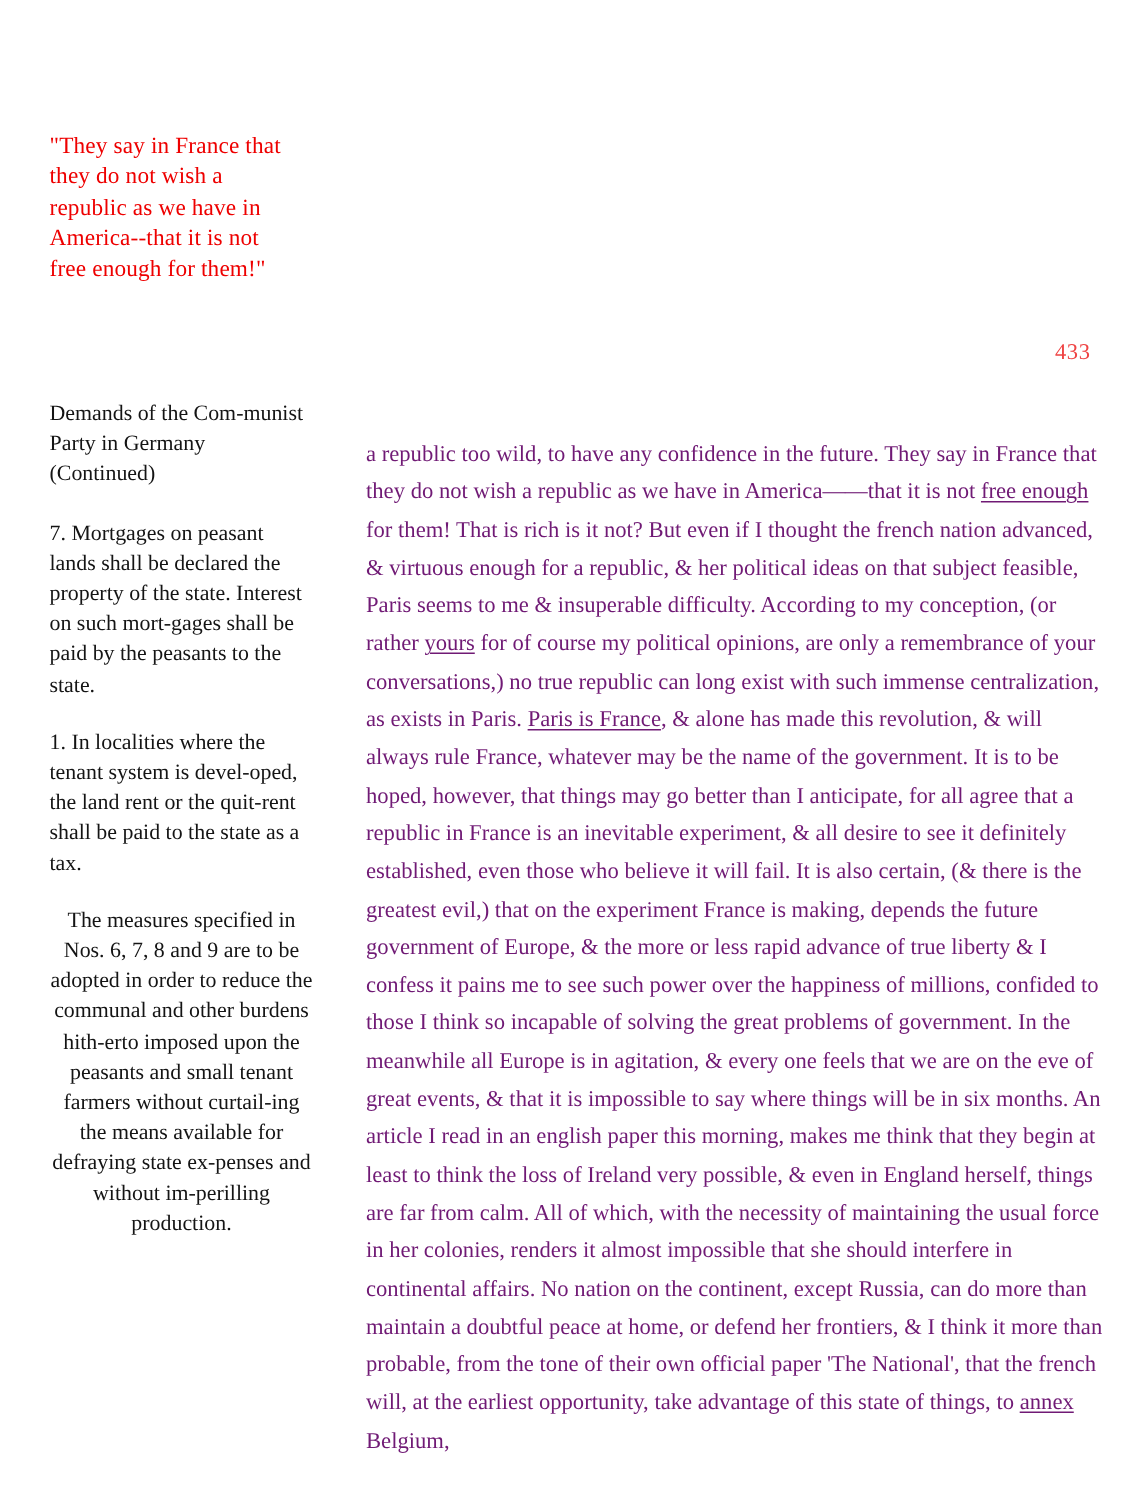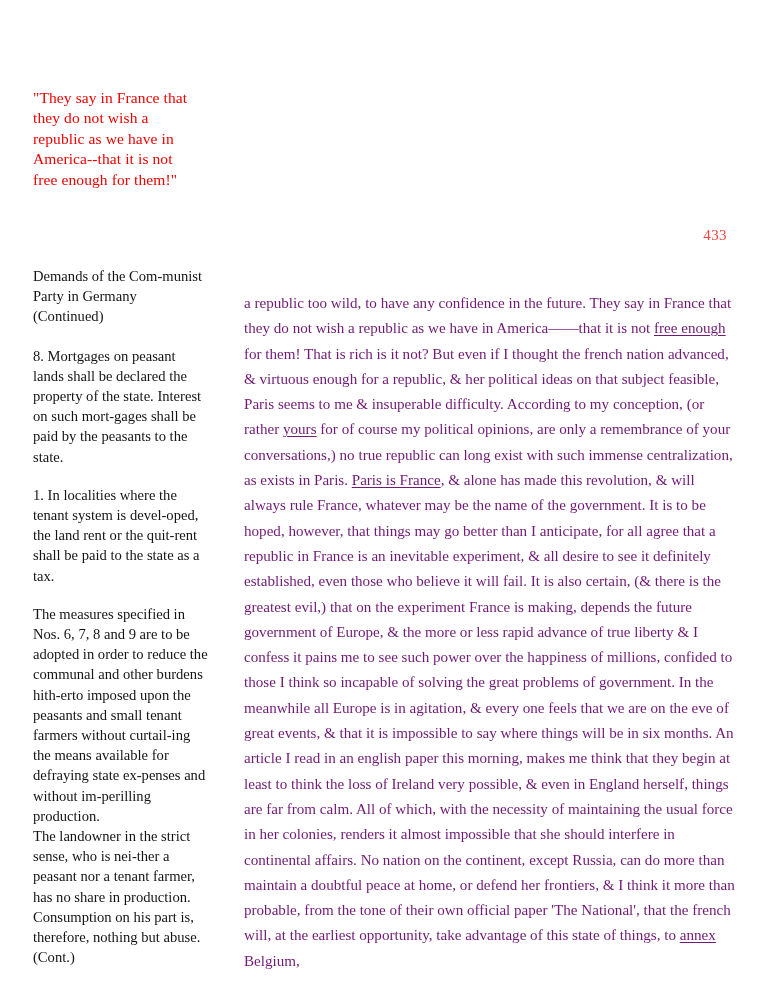--- a/index.html
+++ b/index.html
@@ -61,20 +61,21 @@
     margin: 0 0 19px 0;
   }
   .sidebar .item {
     margin: 0 0 18px 0;
   }
   .sidebar .item:last-child {
     margin-bottom: 0;
   }
   .sidebar .run-on {
     margin: 0;
+    text-align: center;
   }
 
   
   .body-col {
     position: absolute;
     left: 244px;
     top: 277px;
     width: 492px;
     font-size: 15.1px;
     line-height: 25.3px;
@@ -94,23 +95,22 @@
 <body>
 
 <div class="page">
 
   <div class="pullquote">"They say in France that they do not wish a republic as we have in America--that it is not free enough for them!"</div>
 
   <div class="folio">433</div>
 
   <div class="sidebar">
     <p class="head">Demands of the Com-munist Party in Germany (Continued)</p>
-    <p class="item">8. Mortgages on peasant lands shall be declared the property of the state. Interest on such mort-gages shall be paid by the peasants to the state.</p>
+    <p class="item">7. Mortgages on peasant lands shall be declared the property of the state. Interest on such mort-gages shall be paid by the peasants to the state.</p>
     <p class="item">1. In localities where the tenant system is devel-oped, the land rent or the quit-rent shall be paid to the state as a tax.</p>
     <p class="run-on">The measures specified in Nos. 6, 7, 8 and 9 are to be adopted in order to reduce the communal and other burdens hith-erto imposed upon the peasants and small tenant farmers without curtail-ing the means available for defraying state ex-penses and without im-perilling production.</p>
-    <p class="run-on">The landowner in the strict sense, who is nei-ther a peasant nor a tenant farmer, has no share in production. Consumption on his part is, therefore, nothing but abuse.  (Cont.)</p>
   </div>
 
   <div class="body-col">
     <p><span>a republic too wild, to have any confidence in the future.  They say in France that they do not wish a republic as we have in America——that it is not </span><span class="u">free enough</span><span> for them!  That is rich is it not?  But even if I thought the french nation advanced, &amp; virtuous enough for a republic, &amp; her political ideas on that subject feasible, Paris seems to me &amp; insuperable difficulty.  According to my conception, (or rather </span><span class="u">yours</span><span> for of course my political opinions, are only a remembrance of your conversations,) no true republic can long exist with such immense centralization, as exists in Paris.  </span><span class="u">Paris is France</span><span>, &amp; alone has made this revolution, &amp; will always rule France, whatever may be the name of the government.  It is to be hoped, however, that things may go better than I anticipate, for all agree that a republic in France is an inevitable experiment, &amp; all desire to see it definitely established, even those who believe it will fail.  It is also certain, (&amp; there is the greatest evil,) that on the experiment France is making, depends the future government of Europe, &amp; the more or less rapid advance of true liberty &amp; I confess it pains me to see such power over the happiness of millions, confided to those I think so incapable of solving the great problems of government.  In the meanwhile all Europe is in agitation, &amp; every one feels that we are on the eve of great events, &amp; that it is impossible to say where things will be in six months.  An article I read in an english paper this morning, makes me think that they begin at least to think the loss of Ireland very possible, &amp; even in England herself, things are far from calm.  All of which, with the necessity of maintaining the usual force in her colonies, renders it almost impossible that she should interfere in continental affairs.  No nation on the continent, except Russia, can do more than maintain a doubtful peace at home, or defend her frontiers, &amp; I think it more than probable, from the tone of their own official paper 'The National', that the french will, at the earliest opportunity, take advantage of this state of things, to </span><span class="u">annex</span><span> Belgium,</span></p>
   </div>
 
 </div>
 
 </body></html>

